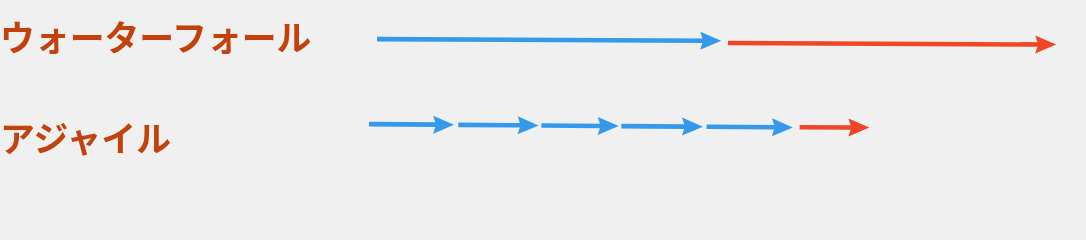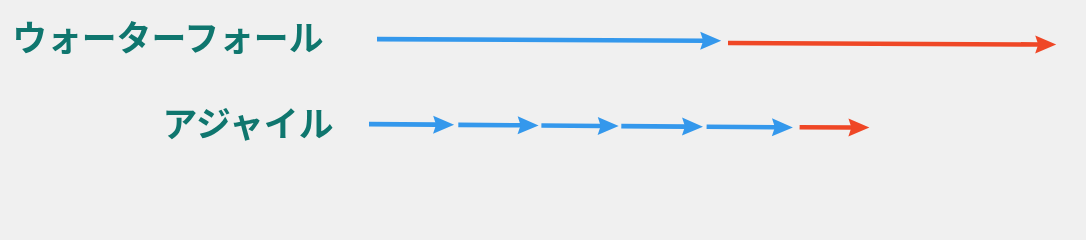--- a/index.html
+++ b/index.html
@@ -19,26 +19,26 @@
     width: 1086px;
     height: 184px;
     background: #f0f0f0;
   }
   .row-label {
     position: absolute;
     font-weight: 700;
     font-size: 34.85px;
     line-height: 1;
     letter-spacing: 0;
-    color: #0f766e;
+    color: #c2410c;
     white-space: nowrap;
-    text-align: right;
+    text-align: left;
   }
   #label-waterfall { left: 0; top: 18.5px; width: 323.5px; }
-  #label-agile { left: 0; top: 105px; width: 321.5px; margin-left: 12px; }
+  #label-agile { left: 0; top: 120px; width: 321.5px; }
   #arrows {
     position: absolute;
     left: 0; top: 0;
   }
 </style>
 </head>
 <body>
 
 <div id="diagram">
 

